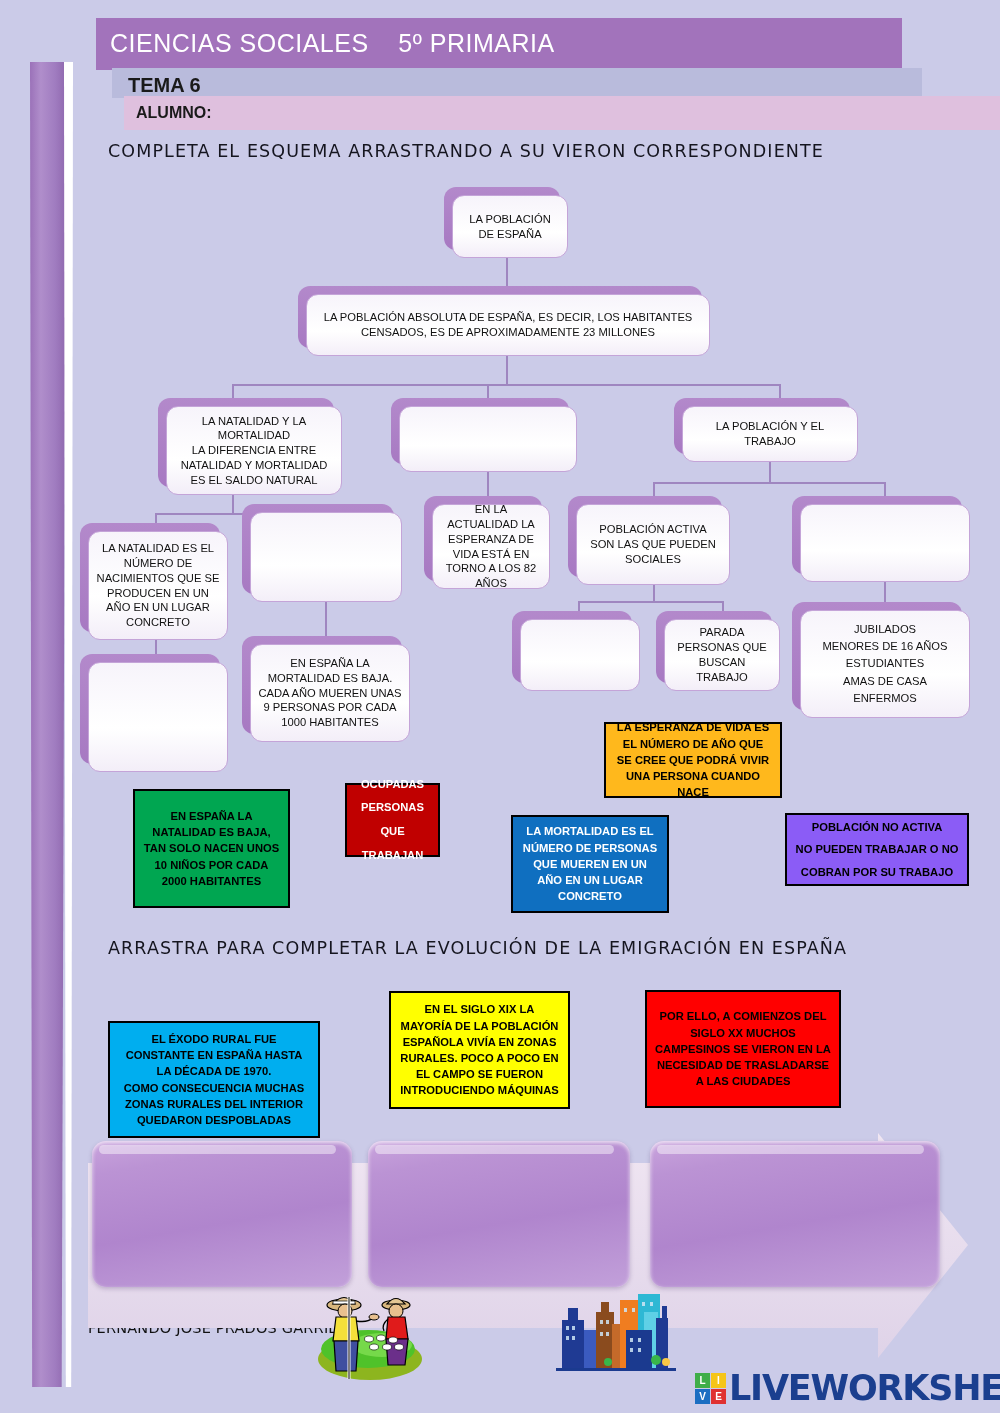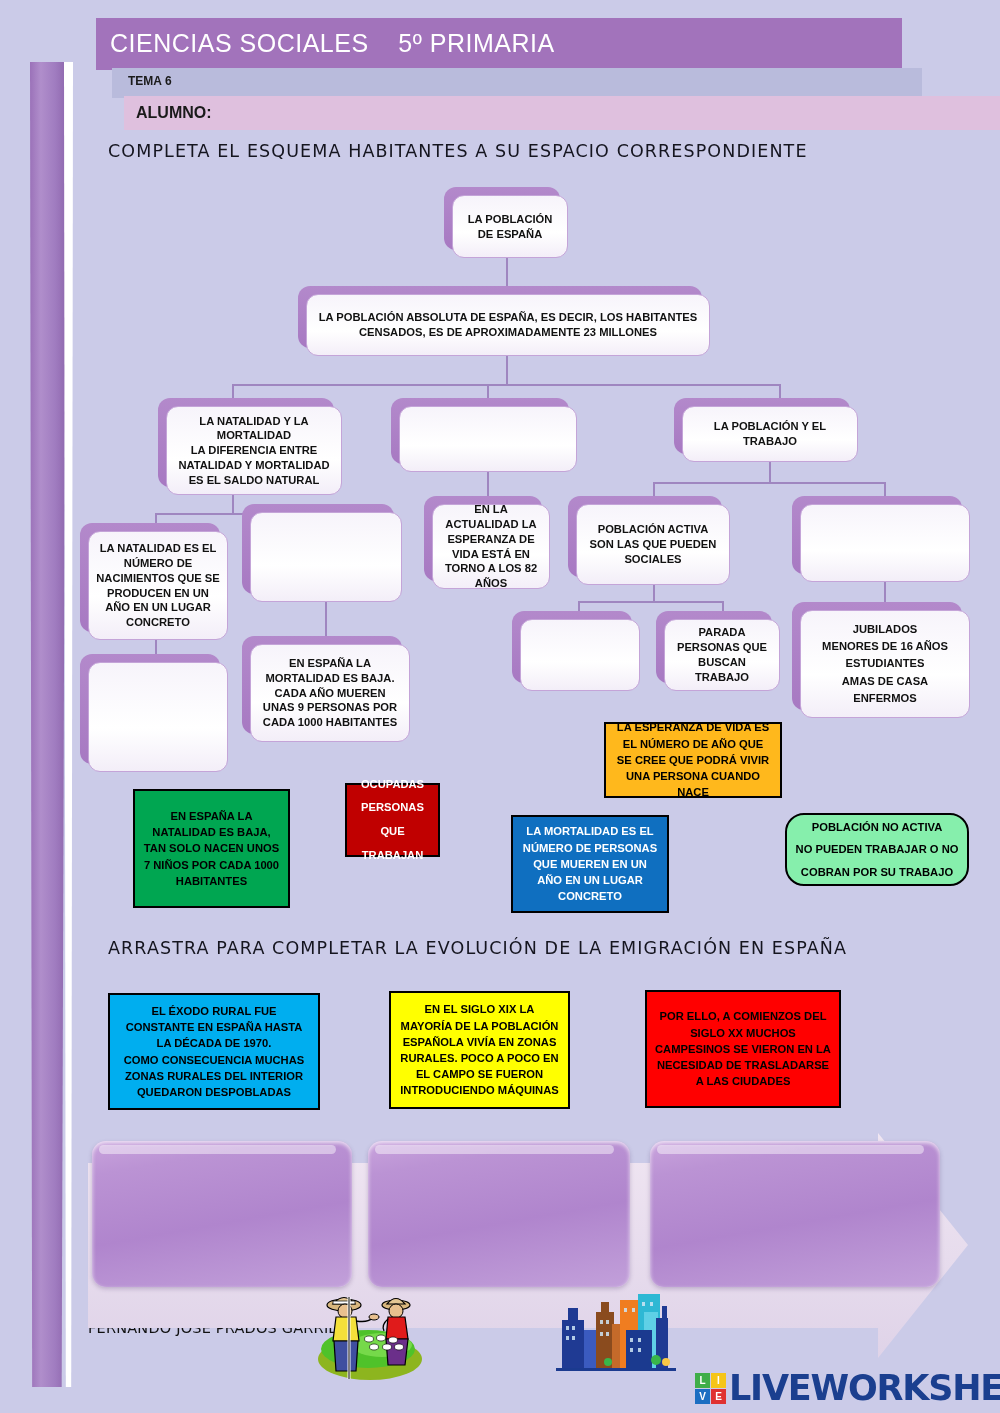--- a/index.html
+++ b/index.html
@@ -15,31 +15,31 @@
     background:linear-gradient(90deg,#9b72b9 0%,#b08ecb 30%,#a07cc0 70%,#8f68ae 100%);
     clip-path:polygon(0% 0%,100% 0%,88% 100%,6% 100%);}
   #left-bar-stripe{left:64px;top:62px;width:9px;height:1325px;background:#ffffff;
     clip-path:polygon(0% 0%,100% 0%,80% 100%,20% 100%);}
 
   
   #hdr-band1{left:96px;top:18px;width:806px;height:52px;background:#a273bb;}
   #hdr-band1 span{color:#fff;font-size:25px;letter-spacing:.5px;
      position:absolute;left:14px;top:11px;white-space:pre;}
   #hdr-band2{left:112px;top:68px;width:810px;height:30px;background:#b9bbdc;}
-  #hdr-band2 span{color:#1a1a1a;font-size:12px;font-weight:bold;
+  #hdr-band2 span{color:#1a1a1a;font-size:20px;font-weight:bold;
      position:absolute;left:16px;top:6px;}
   #hdr-band3{left:124px;top:96px;width:890px;height:34px;background:#dfc0de;}
   #hdr-band3 span{color:#1a1a1a;font-size:16px;font-weight:bold;
      position:absolute;left:12px;top:8px;}
 
   .section-title{font-size:17.5px;color:#15151f;letter-spacing:1.1px;
     font-family:"DejaVu Sans", sans-serif;white-space:nowrap;}
 
   
-  .node{z-index:4;font-weight:bold;}
+  .node{z-index:4;}
   .node .shadow{position:absolute;left:-8px;top:-8px;width:100%;height:100%;
     background:linear-gradient(180deg,#b389cb 0%,#a779c2 100%);
     border-radius:12px;}
   .node .face{position:absolute;left:0;top:0;width:100%;height:100%;
     background:linear-gradient(180deg,#f7f4fb 0%,#ffffff 60%,#f3eef8 100%);
     border:1px solid #c4a4d8;border-radius:12px;
     display:flex;align-items:center;justify-content:center;text-align:center;
     padding:5px 7px;box-sizing:border-box;}
   .node .face span{font-size:11.2px;line-height:1.32;color:#111;display:block;}
 
@@ -87,21 +87,21 @@
 <div class="abs" id="hdr-band1">
   <span>CIENCIAS SOCIALES    5º PRIMARIA</span>
 </div>
 <div class="abs" id="hdr-band2">
   <span>TEMA 6</span>
 </div>
 <div class="abs" id="hdr-band3">
   <span>ALUMNO:</span>
 </div>
 
-<div class="abs section-title" style="left:108px;top:141px;">COMPLETA EL ESQUEMA HABITANTES A SU ESPACIO CORRESPONDIENTE</div>
+<div class="abs section-title" style="left:108px;top:141px;">COMPLETA EL ESQUEMA ARRASTRANDO A SU VIERON CORRESPONDIENTE</div>
 
 <div class="abs ln lnv" style="left:506px;top:258px;height:34px;"></div>
 <div class="abs ln lnv" style="left:506px;top:356px;height:28px;"></div>
 <div class="abs ln lnh" style="left:232px;top:384px;width:548px;"></div>
 <div class="abs ln lnv" style="left:232px;top:384px;height:22px;"></div>
 <div class="abs ln lnv" style="left:487px;top:384px;height:22px;"></div>
 <div class="abs ln lnv" style="left:779px;top:384px;height:22px;"></div>
 
 <div class="abs ln lnv" style="left:232px;top:495px;height:18px;"></div>
 <div class="abs ln lnh" style="left:155px;top:513px;width:170px;"></div>
@@ -230,44 +230,44 @@
   <div class="face">
     <span style="white-space:pre-line;line-height:1.55;">JUBILADOS
 MENORES DE 16 AÑOS
 ESTUDIANTES
 AMAS DE CASA
 ENFERMOS</span>
   </div>
 </div>
 
 <div class="card" style="left:133px;top:789px;width:157px;height:119px;background:#00a651;color:#000;">
-  <span>EN ESPAÑA LA NATALIDAD ES BAJA, TAN SOLO NACEN UNOS 7 NIÑOS POR CADA 1000 HABITANTES</span>
+  <span>EN ESPAÑA LA NATALIDAD ES BAJA, TAN SOLO NACEN UNOS 10 NIÑOS POR CADA 2000 HABITANTES</span>
 </div>
 
 <div class="card" style="left:345px;top:783px;width:95px;height:74px;background:#c00000;color:#fff;">
   <span style="white-space:pre-line;line-height:2.1;">OCUPADAS
 PERSONAS QUE TRABAJAN</span>
 </div>
 
 <div class="card" style="left:604px;top:722px;width:178px;height:76px;background:#ffb81c;color:#000;">
   <span>LA ESPERANZA DE VIDA ES EL NÚMERO DE AÑO QUE SE CREE QUE PODRÁ VIVIR UNA PERSONA CUANDO NACE</span>
 </div>
 
 <div class="card" style="left:511px;top:815px;width:158px;height:98px;background:#0f6fc0;color:#fff;">
   <span>LA MORTALIDAD ES EL NÚMERO DE PERSONAS QUE MUEREN EN UN AÑO EN UN LUGAR CONCRETO</span>
 </div>
 
-<div class="card" style="left:785px;top:813px;width:184px;height:73px;background:#86efac;color:#000;border-radius:19px;">
+<div class="card" style="left:785px;top:813px;width:184px;height:73px;background:#8b5cf6;color:#000;">
   <span style="white-space:pre-line;line-height:2.0;">POBLACIÓN NO ACTIVA
 NO PUEDEN TRABAJAR O NO COBRAN POR SU TRABAJO</span>
 </div>
 
 <div class="abs section-title" style="left:108px;top:938px;">ARRASTRA PARA COMPLETAR LA EVOLUCIÓN DE LA EMIGRACIÓN EN ESPAÑA</div>
 
-<div class="card" style="left:108px;top:993px;width:212px;height:117px;background:#00aeef;color:#000;">
+<div class="card" style="left:108px;top:1021px;width:212px;height:117px;background:#00aeef;color:#000;">
   <span style="white-space:pre-line;">EL ÉXODO RURAL FUE CONSTANTE EN ESPAÑA HASTA LA DÉCADA DE 1970.
 COMO CONSECUENCIA MUCHAS ZONAS RURALES DEL INTERIOR QUEDARON DESPOBLADAS</span>
 </div>
 
 <div class="card" style="left:389px;top:991px;width:181px;height:118px;background:#ffff00;color:#000;">
   <span>EN EL SIGLO XIX LA MAYORÍA DE LA POBLACIÓN ESPAÑOLA VIVÍA EN ZONAS RURALES. POCO A POCO EN EL CAMPO SE FUERON INTRODUCIENDO MÁQUINAS</span>
 </div>
 
 <div class="card" style="left:645px;top:990px;width:196px;height:118px;background:#ff0000;color:#000;">
   <span>POR ELLO, A COMIENZOS DEL SIGLO XX MUCHOS CAMPESINOS SE VIERON EN LA NECESIDAD DE TRASLADARSE A LAS CIUDADES</span>

